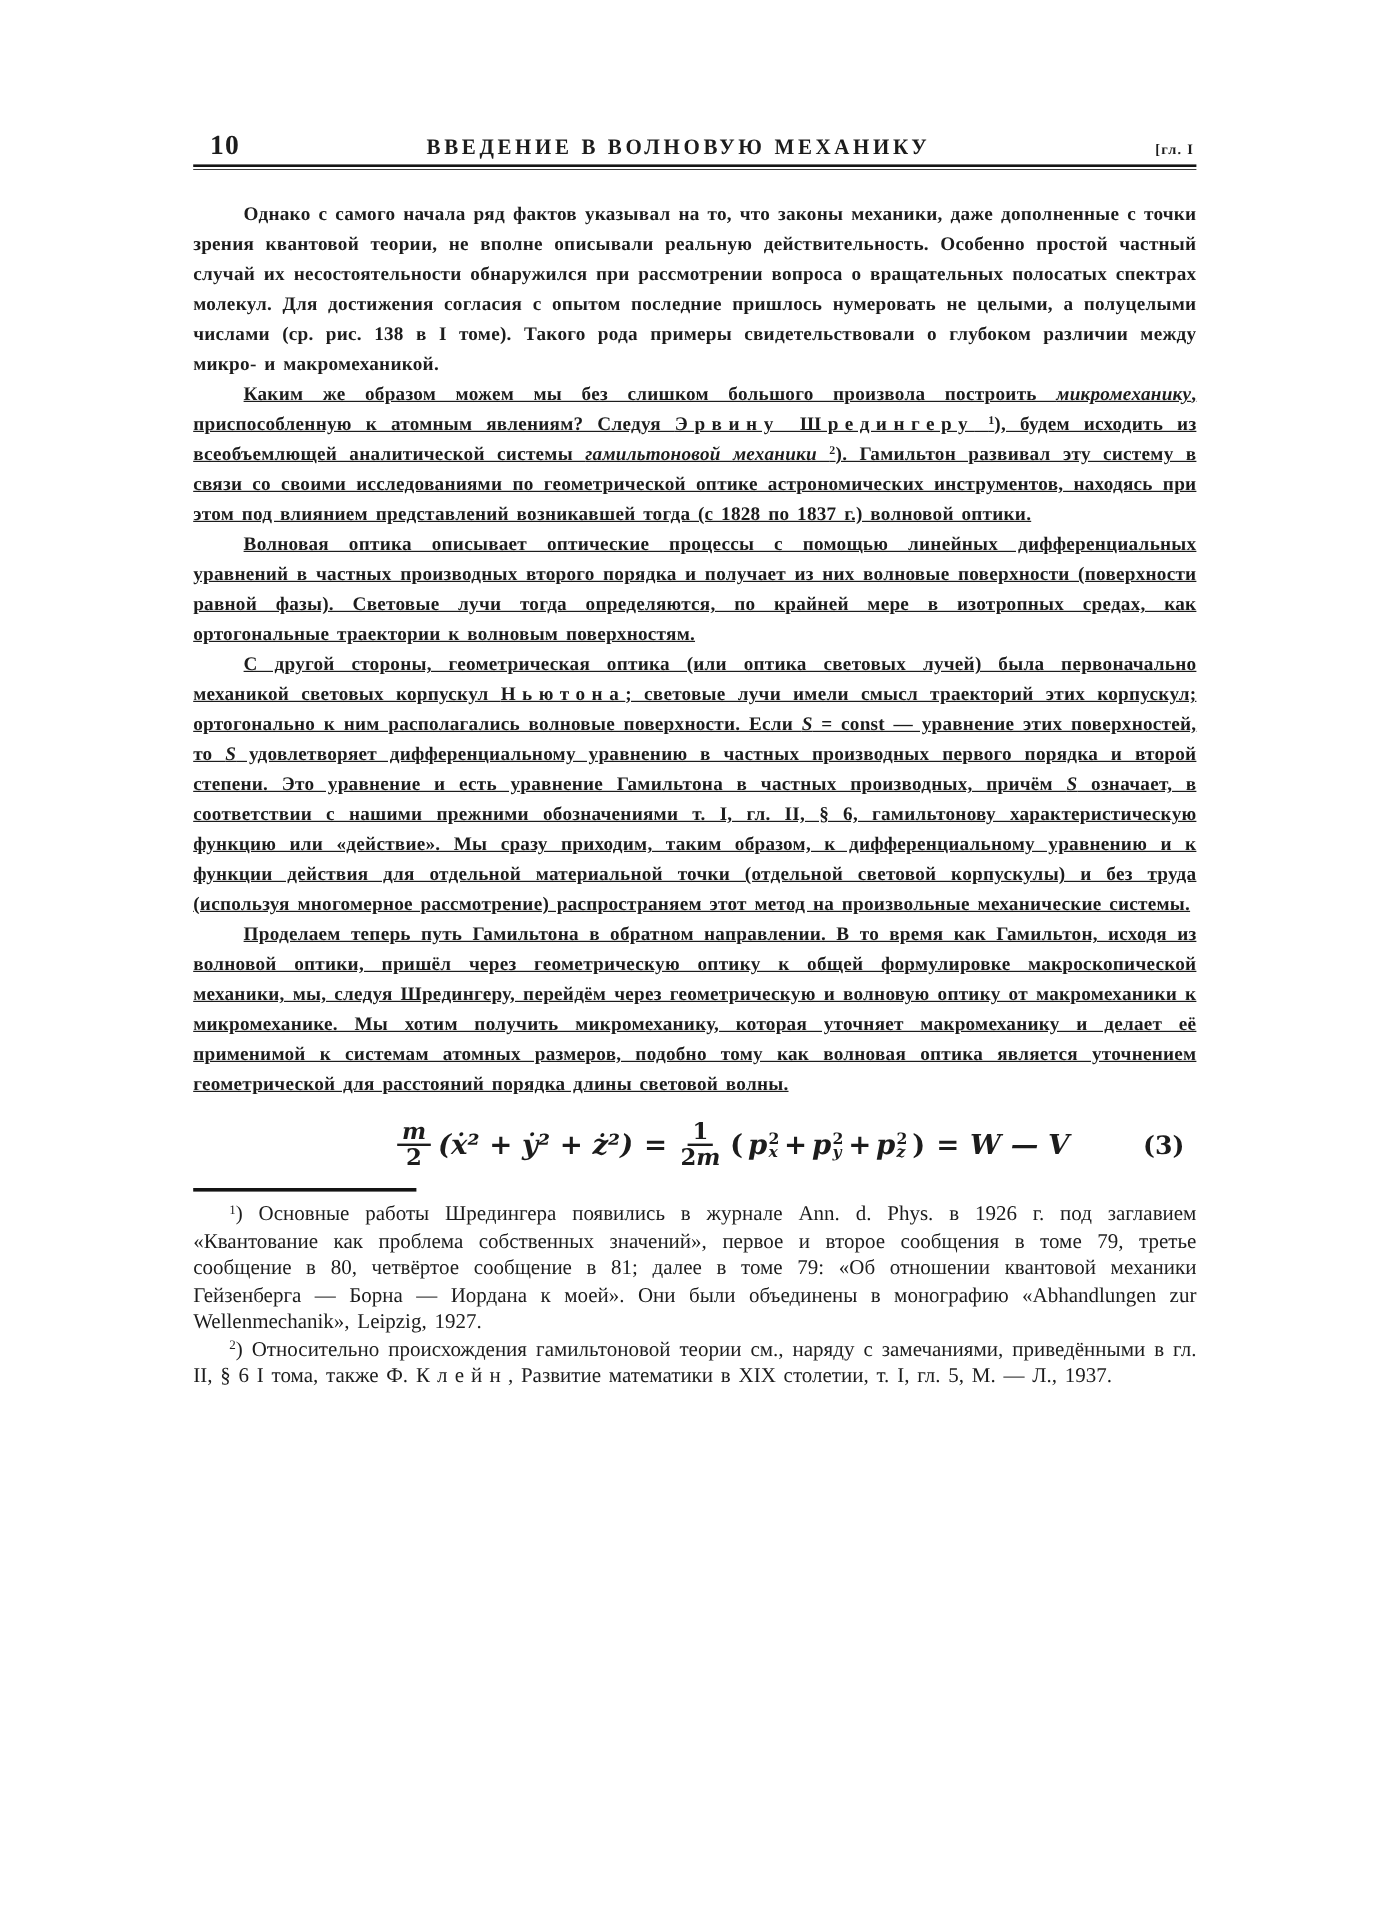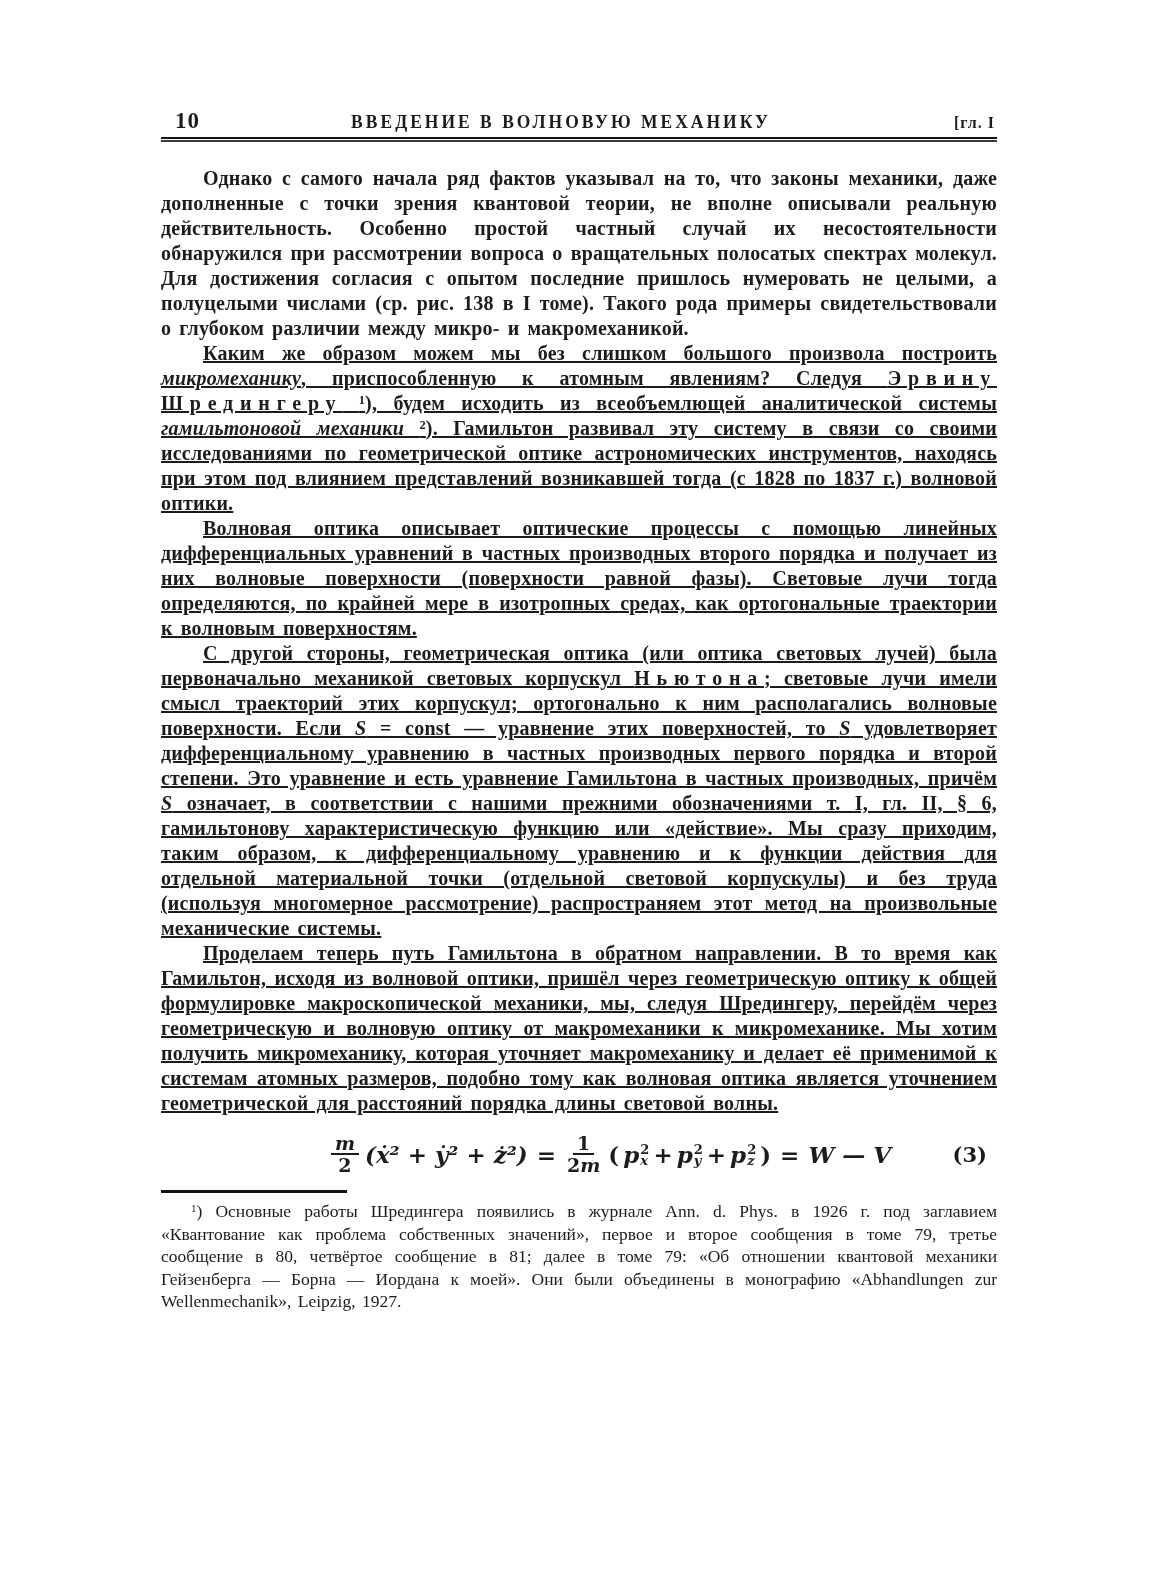--- a/index.html
+++ b/index.html
@@ -25,31 +25,31 @@
   .hdr {
     display: flex;
     align-items: baseline;
     justify-content: space-between;
     font-weight: bold;
     padding: 0 2px 0 14px;
     gap: 24px;
   }
   .pagenum { font-size: 23px; letter-spacing: 1px; }
   .htitle  { font-size: 17.5px; letter-spacing: 3px; transform: scaleY(1.05); }
-  .hchap   { font-size: 16px; letter-spacing: 1px; margin-left: 32px; }
+  .hchap   { font-size: 12px; letter-spacing: 1px; margin-left: 32px; }
   .rule {
     margin-top: 3px;
     height: 6px;
     background: linear-gradient(#141414 0 2.5px, transparent 2.5px 3.5px, #3a3a3a 3.5px 5px, transparent 5px);
   }
   
   .bodytext { margin-top: 23px; }
   .para {
     margin: 0;
-    font-size: 20px;
+    font-size: 16px;
     line-height: 25px;
     font-weight: bold;
     text-align: justify;
     text-indent: 42px;
     word-spacing: 0.14em;
     letter-spacing: 0.2px;
   }
   .para + .para { margin-top: 0; text-decoration: underline; }
   .i  { font-style: italic; }
   .sp { letter-spacing: 0.34em; }
@@ -179,16 +179,17 @@
         <span>)</span>
         <span class="op">=</span>
         <span class="i">W — V</span>
       </span>
       <span class="eqlabel">(3)</span>
     </div>
 
     <div class="fnrule"></div>
     <section class="footnotes">
       <p class="fn"><sup class="fnmark">1</sup><span>) Основные работы Шредингера появились в журнале Ann. d. Phys. в 1926 г. под заглавием «Квантование как проблема собственных значений», первое и второе сообщения в томе 79, третье сообщение в 80, четвёртое сообщение в 81; далее в томе 79: «Об отношении квантовой механики Гейзенберга — Борна — Иордана к моей». Они были объединены в монографию «Abhandlungen zur Wellenmechanik», Leipzig, 1927.</span></p>
+      <p class="fn"><sup class="fnmark">2</sup><span>) Относительно происхождения гамильтоновой теории см., наряду с замечаниями, приведёнными в гл. II, § 6 I тома, также Ф. </span><span class="sp">Клейн</span><span>, Развитие математики в XIX столетии, т. I, гл. 5, М. — Л., 1937.</span></p>
     </section>
   </main>
 
 </div>
 
 </body></html>

